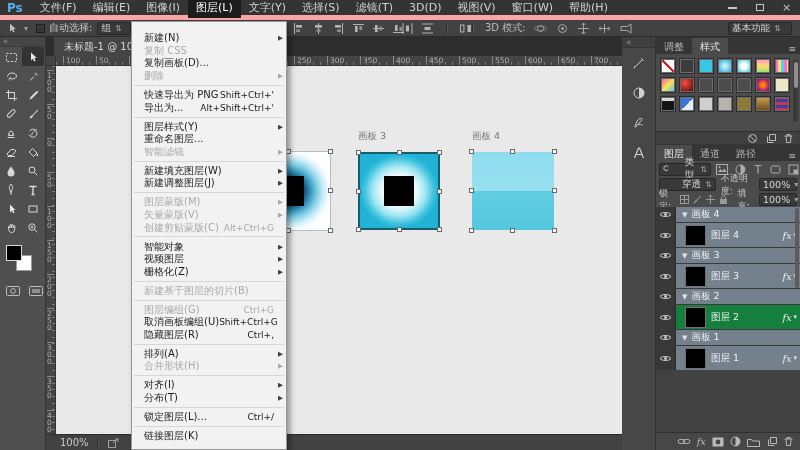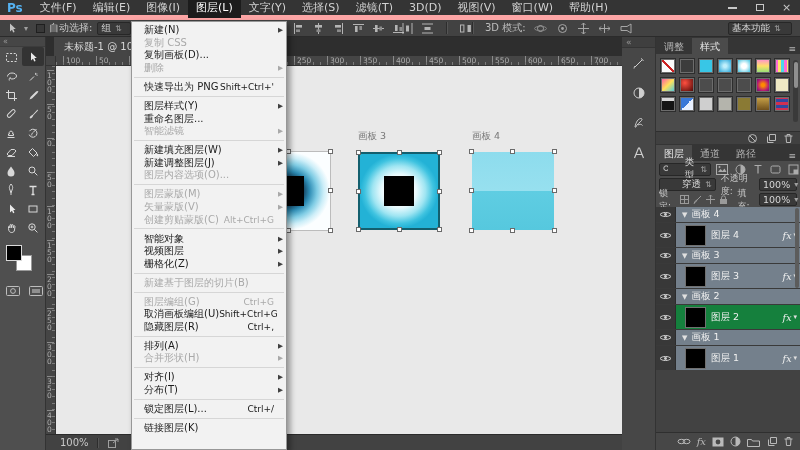--- a/index.html
+++ b/index.html
@@ -69,21 +69,21 @@
   #ab3 { left:302px; border:2px solid #135f6e;
     background:radial-gradient(closest-side,#ffffff 32%,#e6f9fd 46%,#9fe5f2 68%,#3fc3e0 88%,#23b2d6 100%); }
   #ab4 { left:416px; background:linear-gradient(to bottom,#8ddced 0%,#97e0ef 49.5%,#5fcde2 50.5%,#56c8de 100%); }
   .blacksq { position:absolute; left:26px; top:24px; width:30px; height:30px; background:#000; }
   #ab3 .blacksq { left:24px; top:22px; }
   .hd { position:absolute; width:5px; height:5px; background:#fff; border:1px solid #6a6a6a; z-index:3; }
 
   
   #layermenu { position:absolute; left:131px; top:21px; width:156px; height:429px; background:#f2f2f2;
     border:1px solid #979797; box-shadow:3px 3px 6px rgba(0,0,0,.4); z-index:50; overflow:hidden;
-    padding-top:2px; }
+    padding-top:10px; }
   .mi { height:12.6px; display:flex; align-items:center; padding:0 3px 0 12px; font-size:10px; color:#1b1b1b; }
   .mi .milbl { white-space:nowrap; }
   .mi .misc { margin-left:auto; font-size:9px; color:#1b1b1b; white-space:nowrap; }
   .mi .miar { width:9px; text-align:right; font-size:6.5px; color:#404040; }
   .mi.dis, .mi.dis .misc, .mi.dis .miar { color:#a9a9a9; }
   .msep { height:1px; background:#d6d6d6; margin:2.6px 2px 2.8px 2px; }
 
   
   #dock { position:absolute; left:622px; top:37px; width:178px; height:413px; background:#424242; z-index:10; }
   #strip { position:absolute; left:0; top:0; width:34px; height:413px; background:#474747; border-right:1px solid #333; }
@@ -832,20 +832,25 @@
       <span class="milbl">删除</span>
       <span class="misc"></span>
       <span class="miar">▶</span>
     </div>
   <div class="msep"></div>
   <div class="mi">
       <span class="milbl">快速导出为 PNG</span>
       <span class="misc">Shift+Ctrl+'</span>
       <span class="miar"></span>
     </div>
+  <div class="mi">
+      <span class="milbl">导出为...</span>
+      <span class="misc">Alt+Shift+Ctrl+'</span>
+      <span class="miar"></span>
+    </div>
   <div class="msep"></div>
   <div class="mi">
       <span class="milbl">图层样式(Y)</span>
       <span class="misc"></span>
       <span class="miar">▶</span>
     </div>
   <div class="mi">
       <span class="milbl">重命名图层...</span>
       <span class="misc"></span>
       <span class="miar"></span>
@@ -858,25 +863,20 @@
   <div class="msep"></div>
   <div class="mi">
       <span class="milbl">新建填充图层(W)</span>
       <span class="misc"></span>
       <span class="miar">▶</span>
     </div>
   <div class="mi">
       <span class="milbl">新建调整图层(J)</span>
       <span class="misc"></span>
       <span class="miar">▶</span>
-    </div>
-  <div class="mi dis">
-      <span class="milbl">图层内容选项(O)...</span>
-      <span class="misc"></span>
-      <span class="miar"></span>
     </div>
   <div class="msep"></div>
   <div class="mi dis">
       <span class="milbl">图层蒙版(M)</span>
       <span class="misc"></span>
       <span class="miar">▶</span>
     </div>
   <div class="mi dis">
       <span class="milbl">矢量蒙版(V)</span>
       <span class="misc"></span>

